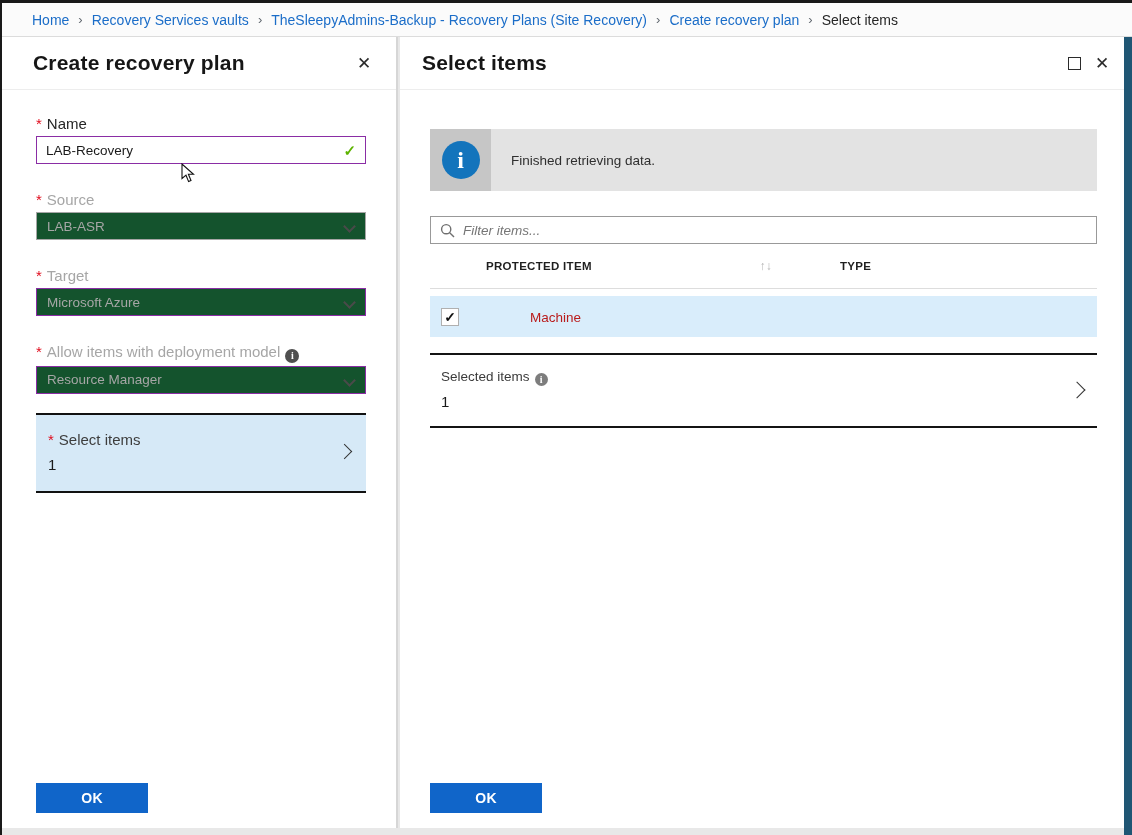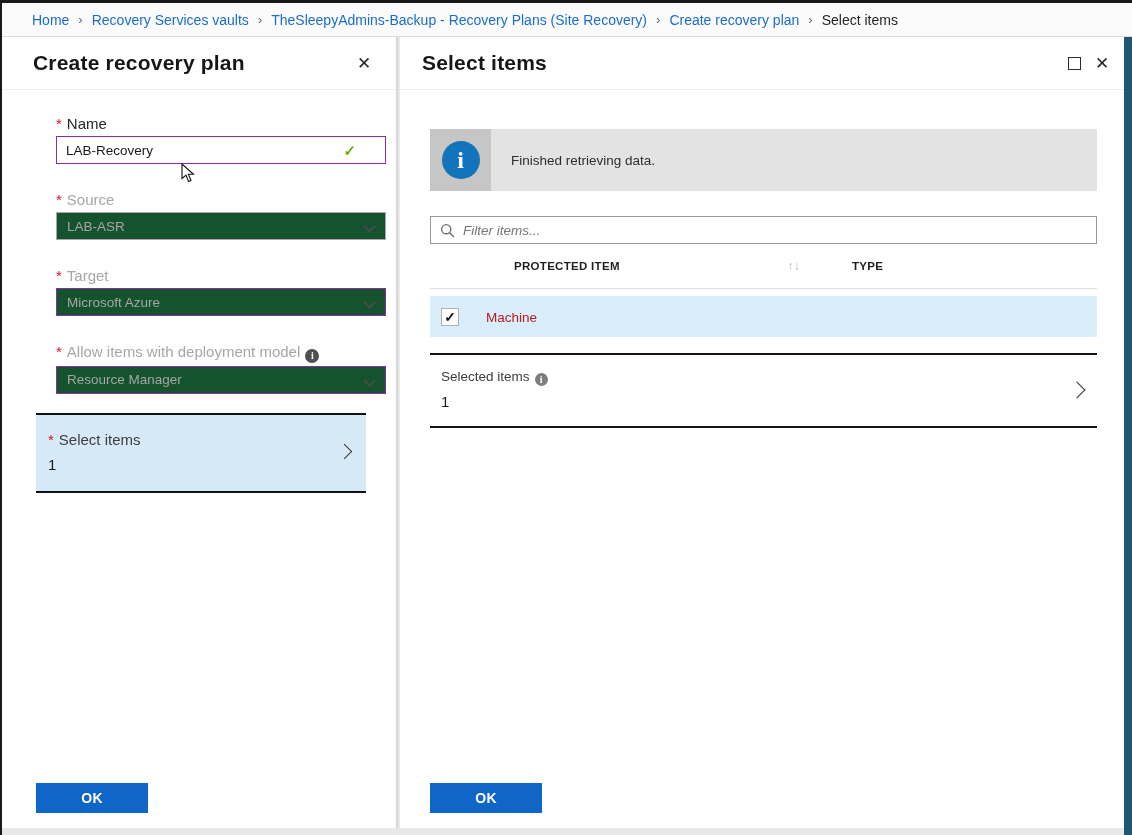--- a/index.html
+++ b/index.html
@@ -30,21 +30,21 @@
 
   .panel-header{height:53px;display:flex;align-items:center;border-bottom:1px solid #ededed;}
   .left-panel .panel-header{padding:0 18px 0 31px;}
   .right-panel .panel-header{padding:0 8px 0 22px;}
   .panel-title{font-size:21px;font-weight:600;color:#161616;flex:1;letter-spacing:.2px;}
   .hdr-icon{width:28px;height:28px;display:flex;align-items:center;justify-content:center;
     color:#2b2b2b;font-size:17px;cursor:pointer;}
   .maximize-box{width:13px;height:13px;border:1.5px solid #2b2b2b;display:inline-block;}
 
   
-  .form{padding:24px 32px 0 54px;}
+  .form{padding:24px 32px 0 34px;}
   .lbl{font-size:15px;line-height:19px;color:#262626;margin-bottom:0;}
   .lbl.disabled{color:#a6a6a6;}
   .req{color:#e00b1c;margin-right:5px;}
   .field{margin-top:26px;}
   .field:first-child{margin-top:0;}
   .txt-input-wrap{position:relative;margin-top:3px;}
   .txt-input{width:330px;height:28px;border:1px solid #8a2da5;padding:0 26px 0 9px;
     font-size:13.5px;color:#1a1a1a;outline:none;font-family:"Liberation Sans",sans-serif;background:#fff;}
   .valid-check{position:absolute;right:8px;top:6px;color:#5db300;font-weight:bold;font-size:15px;}
   .select{width:330px;height:28px;background:#14532d;display:flex;align-items:center;
@@ -82,25 +82,25 @@
     font-size:13.5px;color:#2f2f2f;}
 
   .filter-box{margin-top:25px;height:28px;border:1px solid #999;background:#fff;
     display:flex;align-items:center;padding:0 9px;}
   .filter-box svg{flex:0 0 auto;margin-right:8px;}
   .filter-input{border:none;outline:none;flex:1;font-size:13.5px;font-style:italic;color:#333;
     font-family:"Liberation Sans",sans-serif;background:transparent;}
   .filter-input::placeholder{color:#767676;font-style:italic;}
 
   .tbl-header{height:45px;display:flex;align-items:center;border-bottom:1px solid #ddd;
-    font-size:11.5px;font-weight:bold;color:#1f1f1f;letter-spacing:.3px;gap:28px;}
+    font-size:11.5px;font-weight:bold;color:#1f1f1f;letter-spacing:.3px;}
   .col-check{width:56px;flex:0 0 auto;display:flex;align-items:center;}
   .col-item{width:310px;flex:0 0 auto;display:flex;align-items:center;justify-content:space-between;
     padding-right:24px;}
-  .col-type{flex:1;}
+  .col-type{flex:1;margin-left:44px;}
   .sort-icon{color:#b5b5b5;font-size:12px;font-weight:normal;cursor:pointer;}
 
   .tbl-row{margin-top:7px;height:41px;display:flex;align-items:center;background:#d9edfb;cursor:pointer;}
   .checkbox{width:18px;height:18px;border:1px solid #b0b0b0;background:#fff;margin-left:11px;
     display:flex;align-items:center;justify-content:center;font-size:14px;font-weight:bold;color:#111;
     cursor:pointer;}
   .row-item-text{font-size:14px;color:#1c1c1c;}
   .row-type-text{font-size:13.5px;color:#b91c1c;}
 
   .selected-section{margin-top:16px;border-top:2px solid #141414;border-bottom:2px solid #141414;

